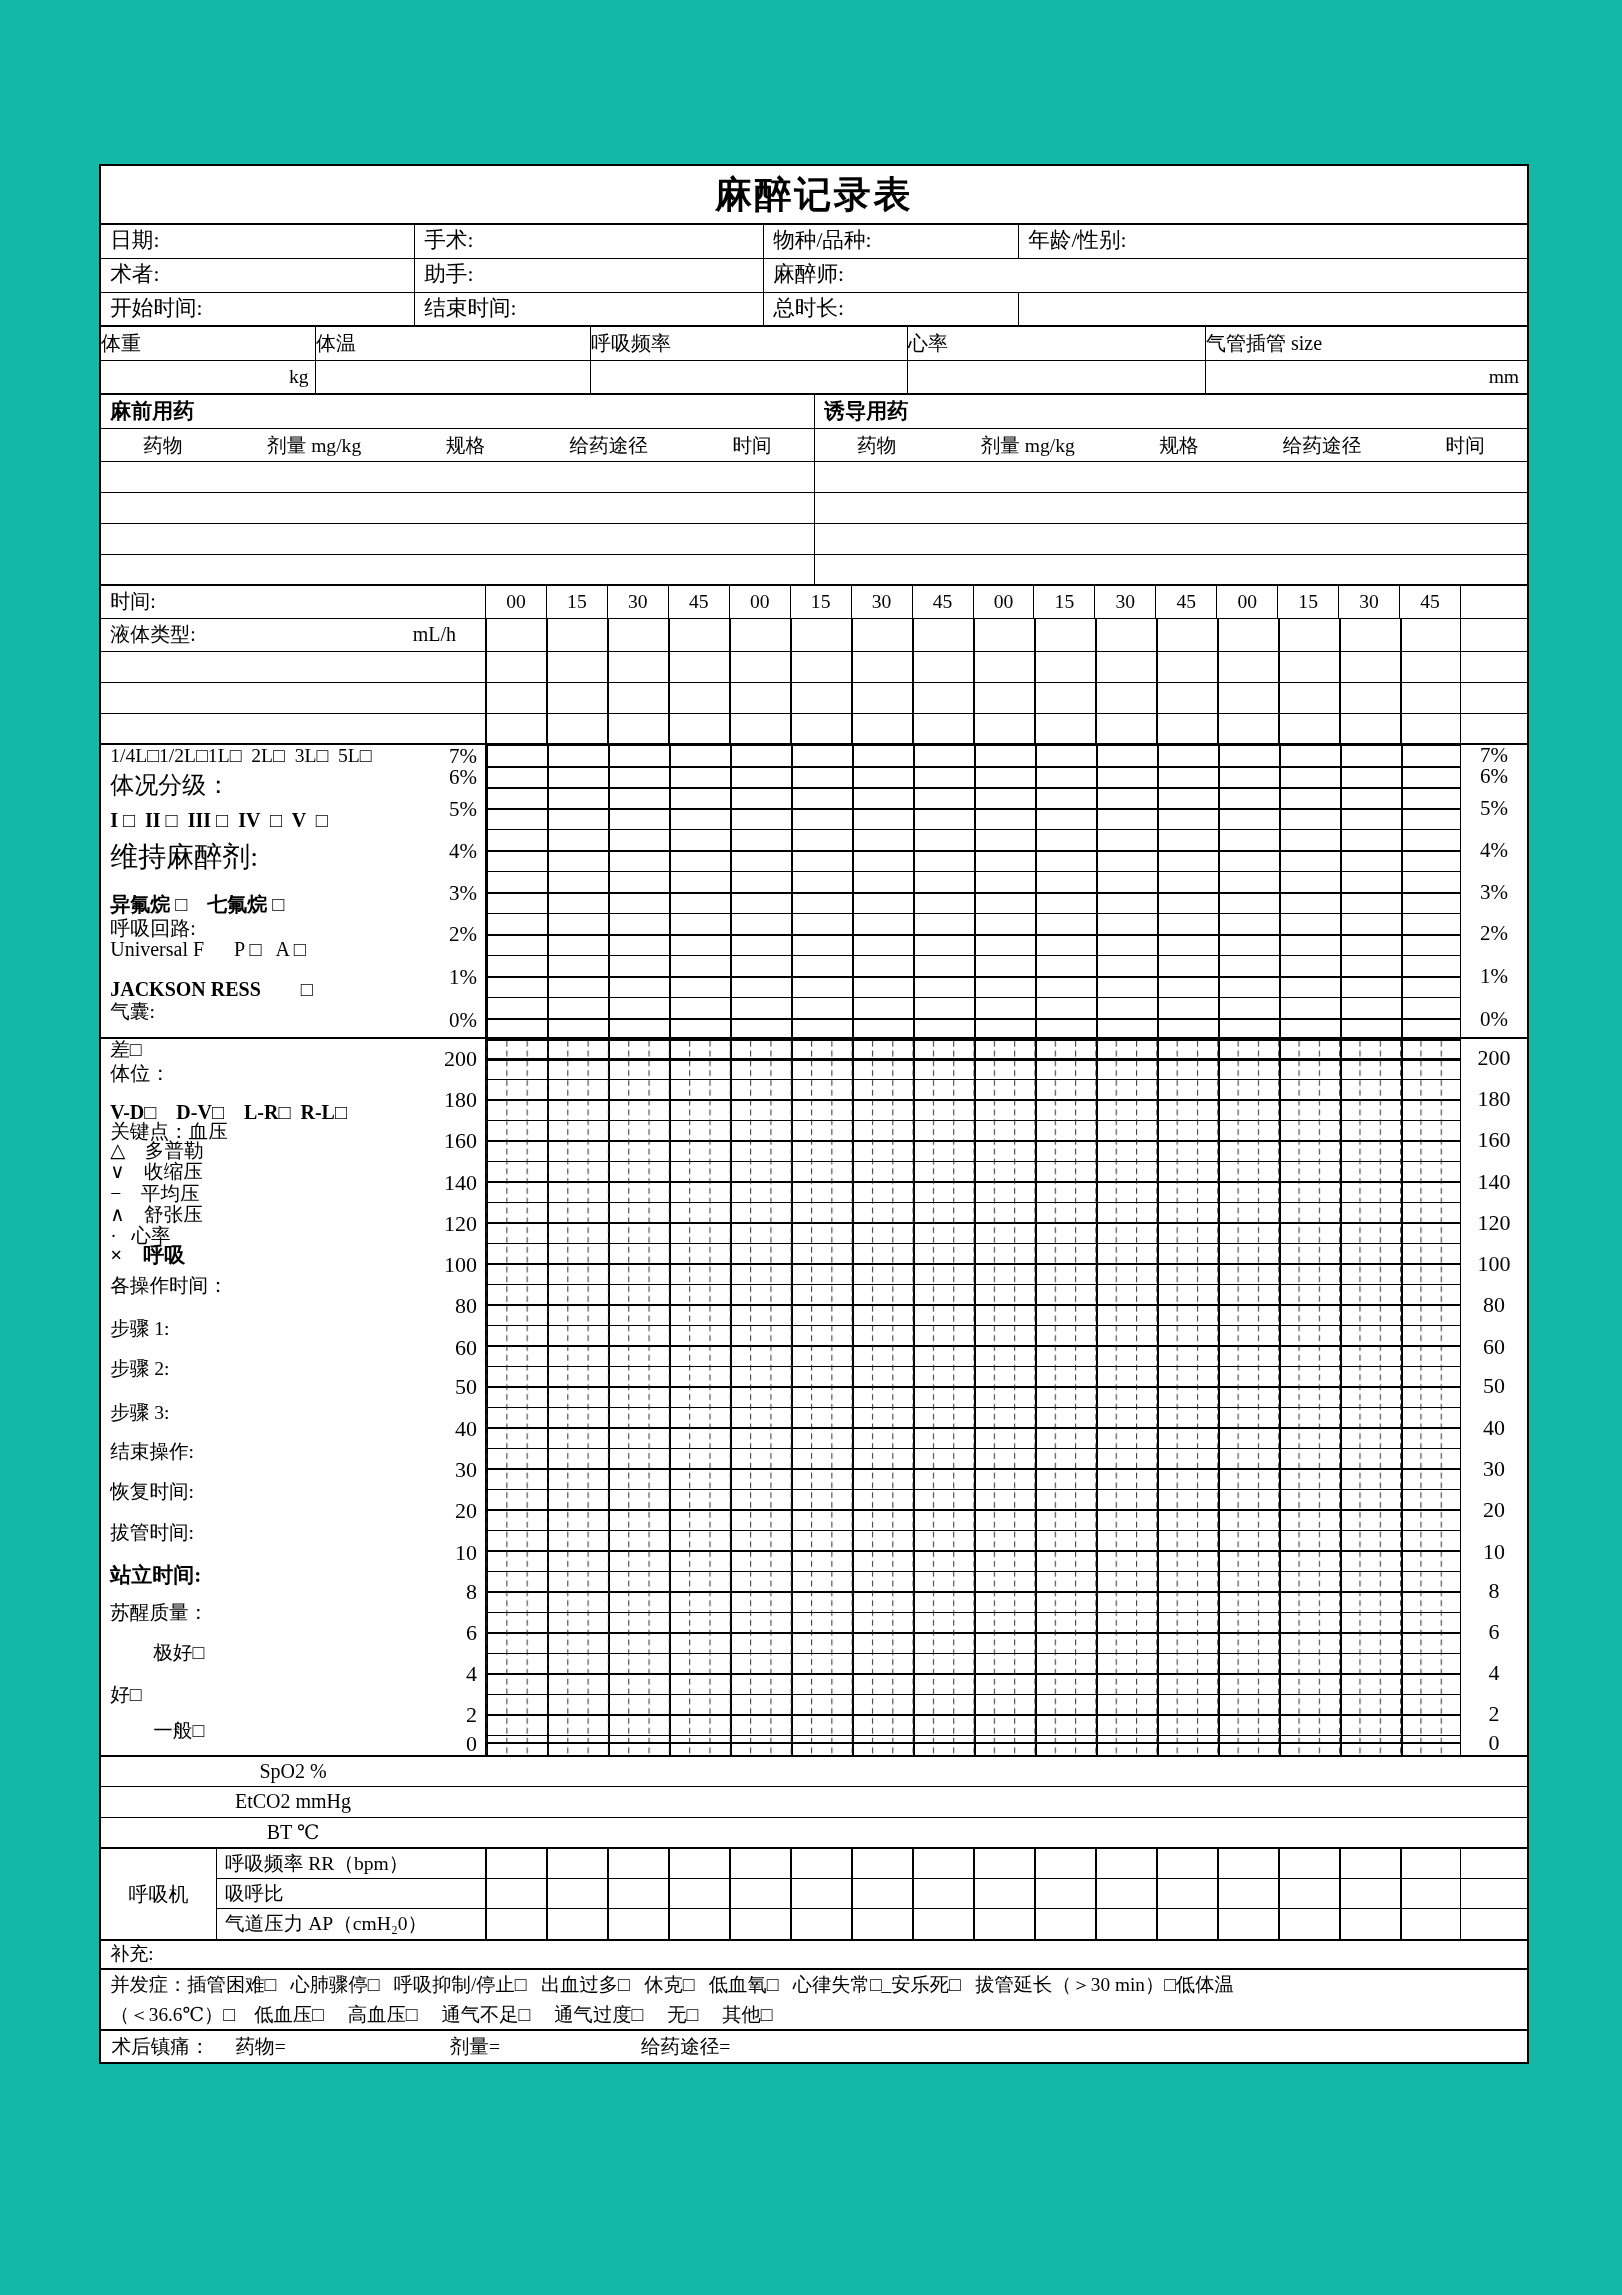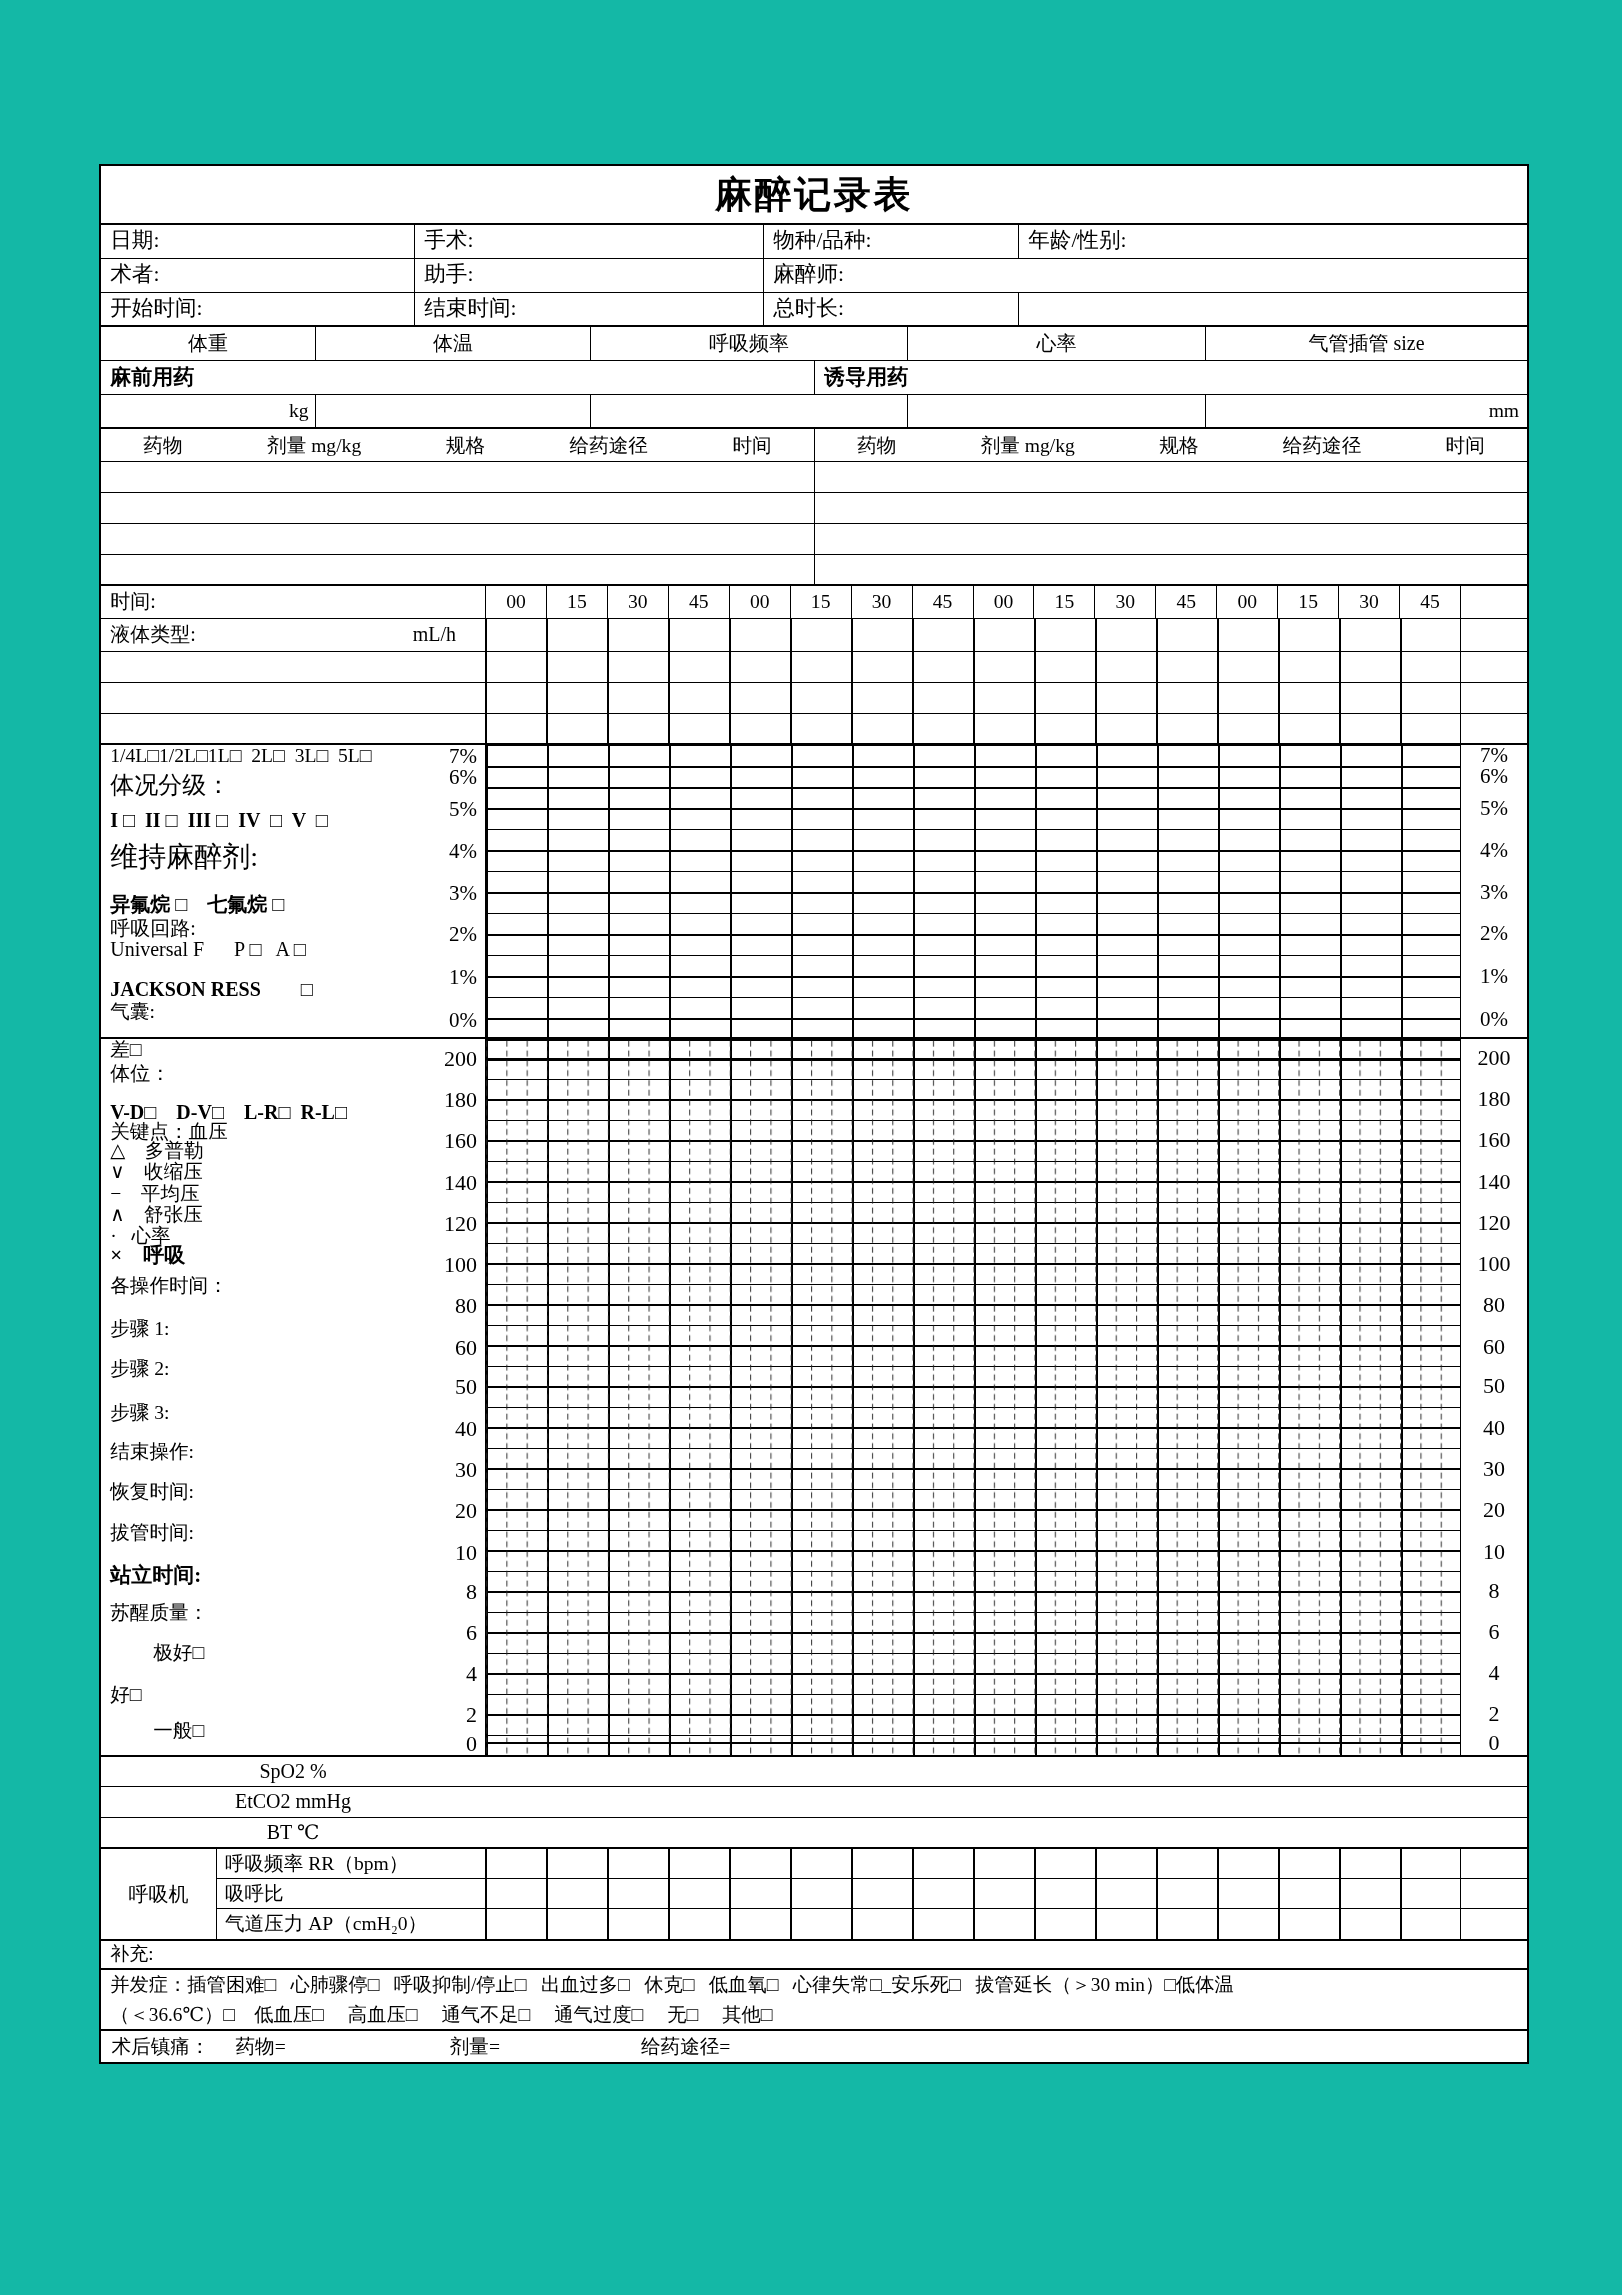--- a/index.html
+++ b/index.html
@@ -14,21 +14,21 @@
   .cell{box-sizing:border-box;position:relative;}
   .bl{border-left:1.6px solid #000;}
 
   
   .title-row{height:59px;align-items:center;justify-content:center;}
   .title-row span{font-size:37px;font-weight:bold;letter-spacing:2.6px;}
   .info-row{height:34px;}
   .info-row .cell{font-size:21.6px;line-height:31px;padding-left:9.2px;}
   .iw1{width:313px;} .iw2{width:349px;} .iw3{width:255px;} .iw4{width:508px;}
   .vh-row{height:34px;}
-  .vh-row .cell{font-size:20px;line-height:32px;text-align:center;}
+  .vh-row .cell{font-size:20px;line-height:32px;text-align:left;}
   .unit-row{height:34px;}
   .unit-row .cell{font-size:19.6px;line-height:31px;}
   .unit-row .u1{text-align:right;padding-right:6.5px;}
   .unit-row .u5{text-align:right;padding-right:7.9px;}
   .ww1{width:214px;} .ww2{width:275px;} .ww3{width:317px;} .ww4{width:298px;} .ww5{width:322px;}
 
   
   .half{width:713px;box-sizing:border-box;position:relative;}
   .drug-title{height:34px;}
   .drug-title .half{font-size:21px;font-weight:bold;line-height:32px;padding-left:9.2px;}
@@ -173,31 +173,31 @@
       <div class="cell iw4 bl"></div>
     </div>
 
     <div class="r vh-row bb25">
       <div class="cell ww1">体重</div>
       <div class="cell ww2 bl">体温</div>
       <div class="cell ww3 bl">呼吸频率</div>
       <div class="cell ww4 bl">心率</div>
       <div class="cell ww5 bl">气管插管 size</div>
     </div>
-    <div class="r drug-title bb25">
-      <div class="half">麻前用药</div>
-      <div class="half bl">诱导用药</div>
-    </div>
-
     <div class="r unit-row bb3">
       <div class="cell ww1 u1">kg</div>
       <div class="cell ww2 bl"></div>
       <div class="cell ww3 bl"></div>
       <div class="cell ww4 bl"></div>
       <div class="cell ww5 bl u5">mm</div>
+    </div>
+
+    <div class="r drug-title bb25">
+      <div class="half">麻前用药</div>
+      <div class="half bl">诱导用药</div>
     </div>
     <div class="r drug-cols bb25">
       <div class="half">
           <span>药物</span>
           <span>剂量 mg/kg</span>
           <span>规格</span>
           <span>给药途径</span>
           <span>时间</span>
         </div>
       <div class="half bl">

